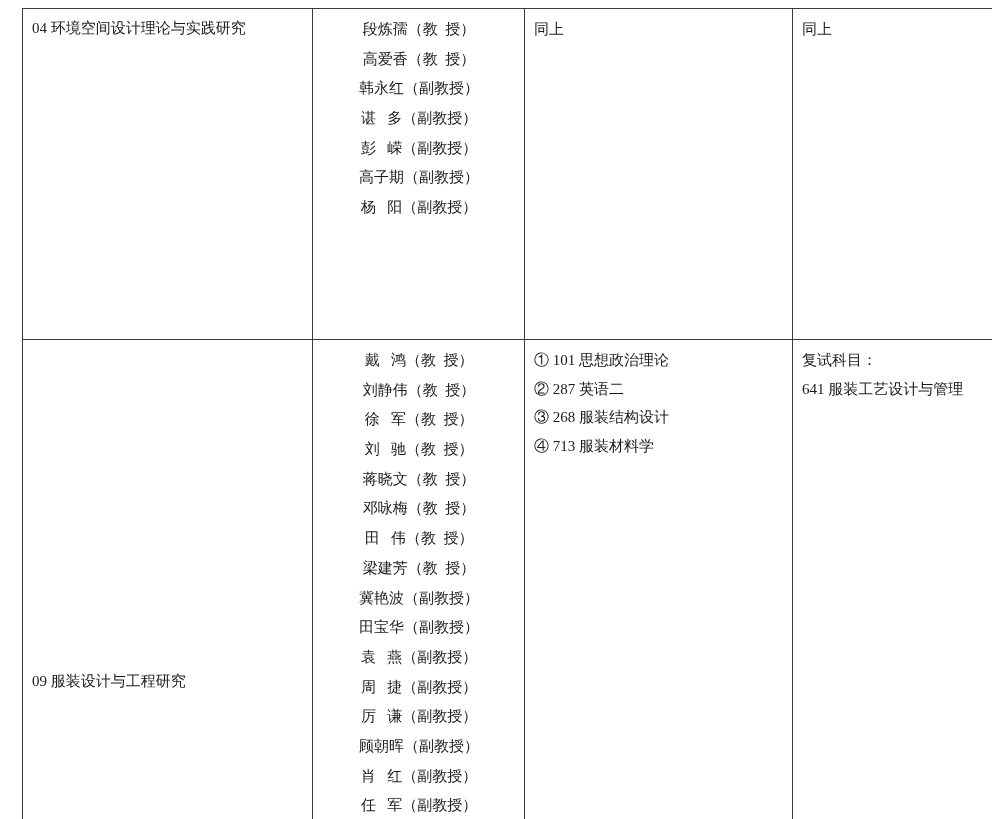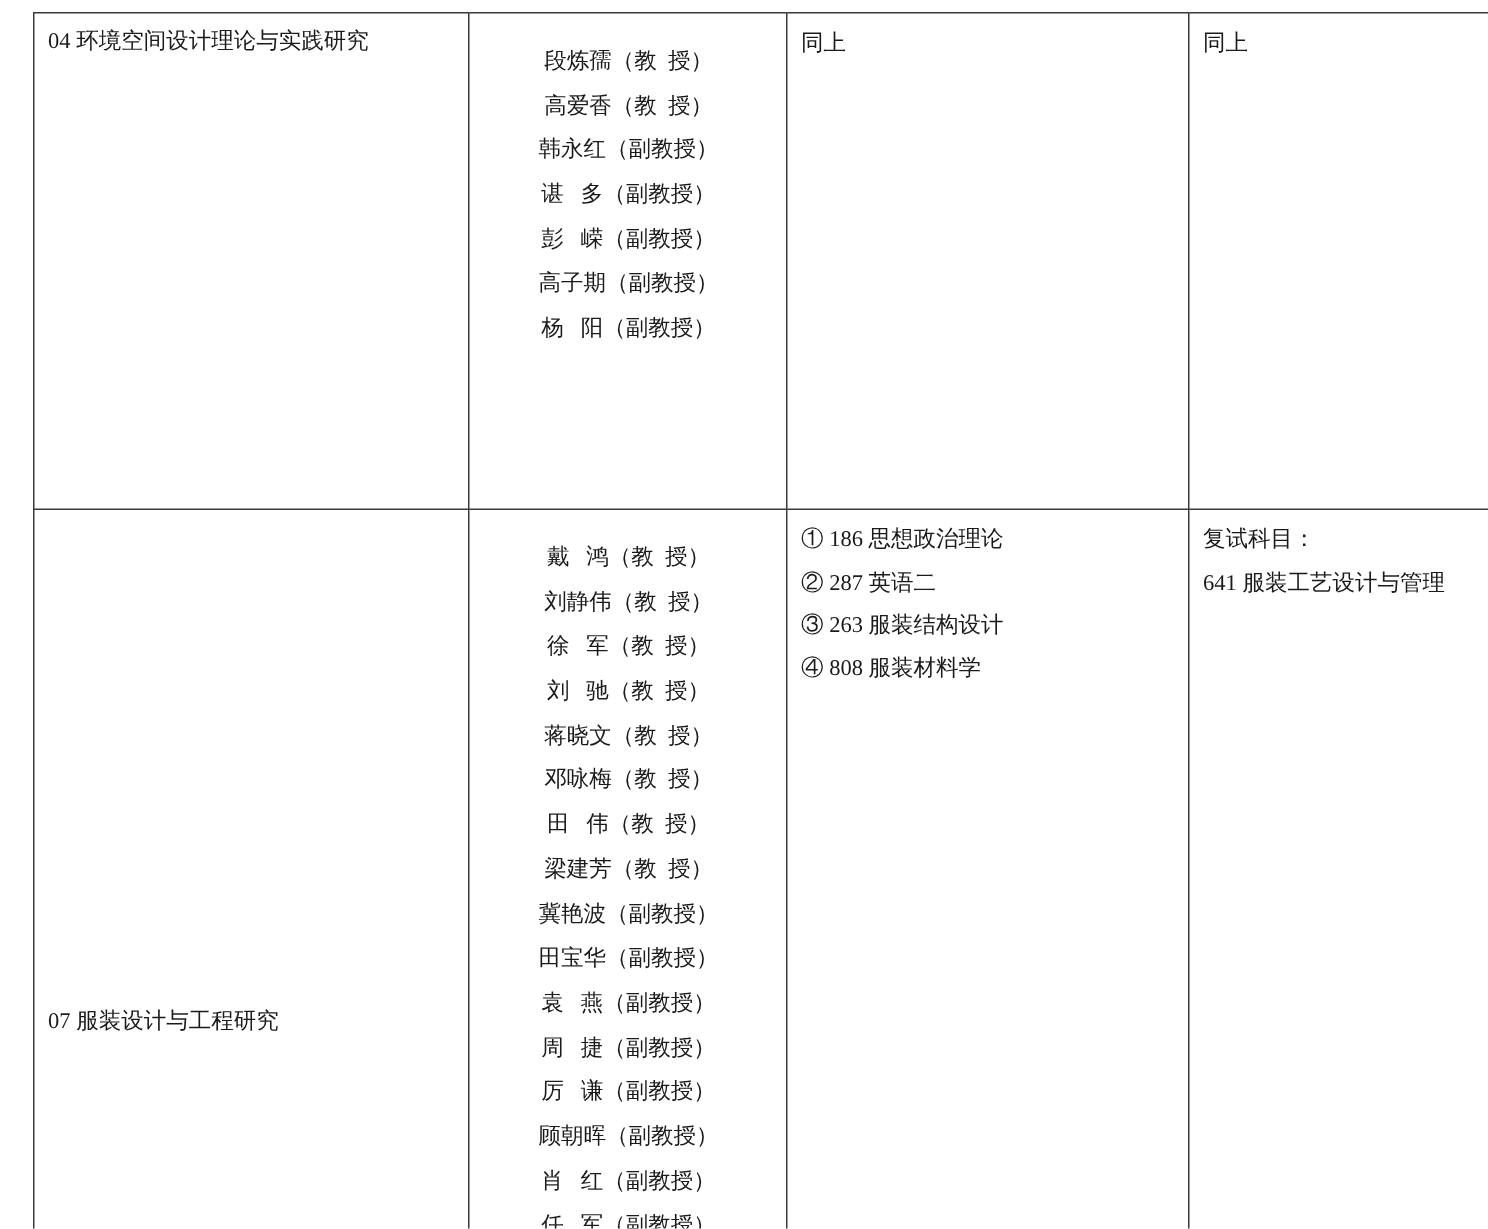--- a/index.html
+++ b/index.html
@@ -37,21 +37,21 @@
   td.col-direction { width: 272px; }
   td.col-advisors  { width: 194px; }
   td.col-exams     { width: 250px; }
   td.col-notes     { width: 232px; }
 
   .cell-text {
     white-space: pre-line;
   }
   .adv-list {
     padding: 0;
-    margin: 12px;
+    margin: 0;
     list-style: none;
   }
   .adv-list li {
     text-align: center;
     white-space: pre;
     font-size: 15px;
     line-height: 1.98;
   }
   .exam-list {
     padding: 0;
@@ -102,21 +102,21 @@
           <ul class="exam-list">
             <li>同上</li>
           </ul>
         </td>
         <td class="col-notes">
           <span class="notes-lines">同上</span>
         </td>
       </tr>
       <tr class="row-bottom">
         <td class="col-direction">
-          <span class="cell-text dir-05">07 服装设计与工程研究</span>
+          <span class="cell-text dir-05">09 服装设计与工程研究</span>
         </td>
         <td class="col-advisors">
           <ul class="adv-list">
             <li>戴   鸿（教  授）</li>
             <li>刘静伟（教  授）</li>
             <li>徐   军（教  授）</li>
             <li>刘   驰（教  授）</li>
             <li>蒋晓文（教  授）</li>
             <li>邓咏梅（教  授）</li>
             <li>田   伟（教  授）</li>
@@ -126,24 +126,24 @@
             <li>袁   燕（副教授）</li>
             <li>周   捷（副教授）</li>
             <li>厉   谦（副教授）</li>
             <li>顾朝晖（副教授）</li>
             <li>肖   红（副教授）</li>
             <li>任   军（副教授）</li>
           </ul>
         </td>
         <td class="col-exams">
           <ul class="exam-list">
-            <li>① 186 思想政治理论</li>
+            <li>① 101 思想政治理论</li>
             <li>② 287 英语二</li>
-            <li>③ 263 服装结构设计</li>
-            <li>④ 808 服装材料学</li>
+            <li>③ 268 服装结构设计</li>
+            <li>④ 713 服装材料学</li>
           </ul>
         </td>
         <td class="col-notes">
           <span class="notes-lines">复试科目：
 641 服装工艺设计与管理</span>
         </td>
       </tr>
     </tbody>
   </table>
 </div>

